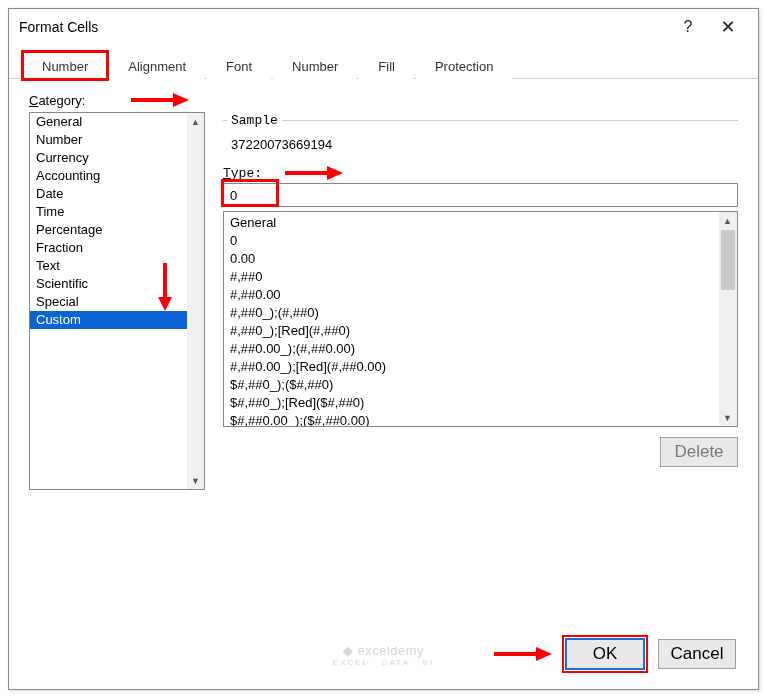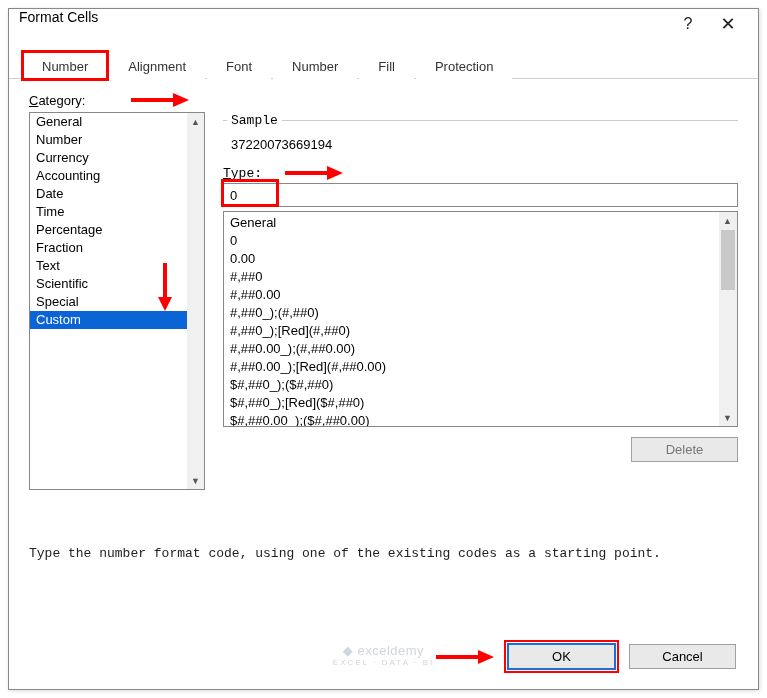--- a/index.html
+++ b/index.html
@@ -17,20 +17,21 @@
     border: 1px solid #888;
     width: 751px;
     height: 682px;
     background: #fff;
     box-shadow: 1px 1px 4px rgba(0,0,0,0.15);
     position: relative;
   }
   .titlebar {
     height: 36px;
     display: flex;
+    align-items: center;
     padding: 0 10px;
   }
   .titlebar .title { flex: 1; font-size: 14px; }
   .titlebar .help, .titlebar .close {
     width: 40px;
     height: 30px;
     display: flex;
     align-items: center;
     justify-content: center;
     font-size: 16px;
@@ -174,26 +175,26 @@
   .formats-wrap .thumb {
     position: absolute;
     left: 2px;
     top: 18px;
     width: 14px;
     height: 60px;
     background: #c8c8c8;
   }
   .delete-btn, .ok-btn, .cancel-btn {
     padding: 4px 0;
-    width: 107px;
+    width: 78px;
     text-align: center;
     border: 1px solid #a0a0a0;
     background: #e9e9e9;
     font-family: inherit;
-    font-size: 13px;
+    font-size: 17px;
     color: #777;
   }
   .delete-btn {
     position: absolute;
     right: 0;
     margin-top: 10px;
   }
   .hint {
     margin-top: 56px;
     color: #222;
@@ -349,21 +350,20 @@
             <div class="scroll-arrow up">▲</div>
             <div class="thumb"></div>
             <div class="scroll-arrow down">▼</div>
           </div>
         </div>
 
         <button class="delete-btn">Delete</button>
       </div>
     </div>
 
-    <div class="hint">Type the number format code, using one of the existing codes as a starting point.</div>
   </div>
 
   <div class="watermark">
     <span>◆ </span><span>exceldemy</span>
     <span class="sub">EXCEL · DATA · BI</span>
   </div>
 
   <div class="footer">
     <span class="arrow-right" style="position:static;">
       <svg width="60" height="18">

